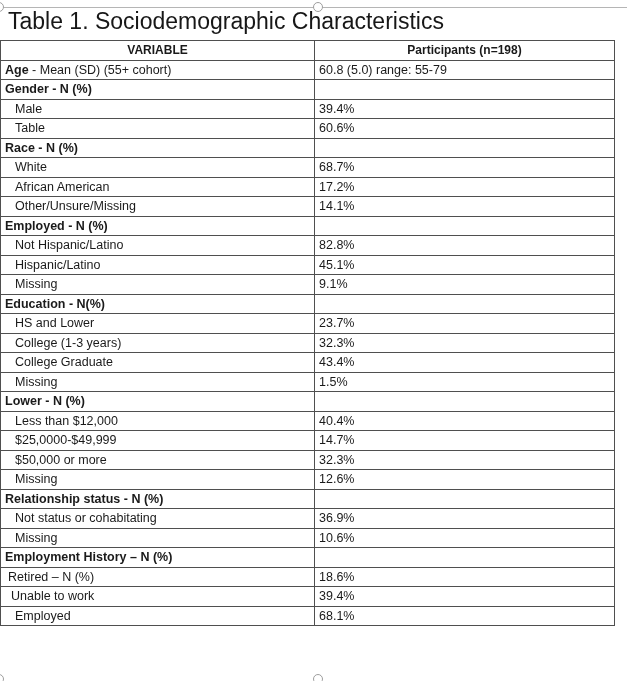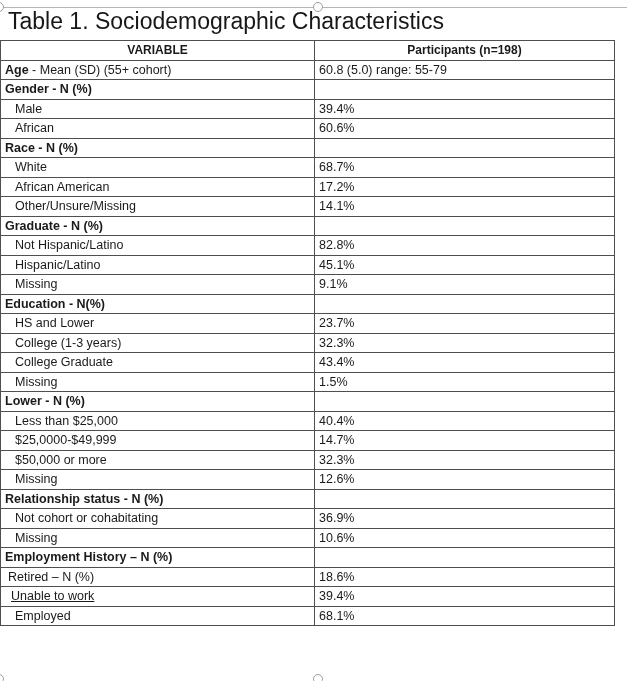--- a/index.html
+++ b/index.html
@@ -60,21 +60,21 @@
   }
   .socio th{
     font-weight:bold;
     text-align:center;
     font-size:12px;
   }
   .socio td.val{text-align:left;}
   .socio td.var b{font-weight:bold;}
   .ind-0{padding-left:4px !important;}
   .ind-1{padding-left:7px !important;}
-  .ind-2{padding-left:10px !important;text-decoration:underline;}
+  .ind-2{padding-left:10px !important;}
   .ind-3{padding-left:14px !important;}
 </style>
 </head>
 <body>
 
 <div class="sel-line top"></div>
 <div class="handle top-left"></div>
 <div class="handle top-center"></div>
 <div class="handle bottom-left"></div>
 <div class="handle bottom-center"></div>
@@ -99,41 +99,41 @@
       </tr>
       <tr>
         <td class="var ind-0"><b>Gender - N (%)</b></td>
         <td class="val"></td>
       </tr>
       <tr>
         <td class="var ind-3"><span>Male</span></td>
         <td class="val">39.4%</td>
       </tr>
       <tr>
-        <td class="var ind-3"><span>African</span></td>
+        <td class="var ind-3"><span>Table</span></td>
         <td class="val">60.6%</td>
       </tr>
       <tr>
         <td class="var ind-0"><b>Race - N (%)</b></td>
         <td class="val"></td>
       </tr>
       <tr>
         <td class="var ind-3"><span>White</span></td>
         <td class="val">68.7%</td>
       </tr>
       <tr>
         <td class="var ind-3"><span>African American</span></td>
         <td class="val">17.2%</td>
       </tr>
       <tr>
         <td class="var ind-3"><span>Other/Unsure/Missing</span></td>
         <td class="val">14.1%</td>
       </tr>
       <tr>
-        <td class="var ind-0"><b>Graduate - N (%)</b></td>
+        <td class="var ind-0"><b>Employed - N (%)</b></td>
         <td class="val"></td>
       </tr>
       <tr>
         <td class="var ind-3"><span>Not Hispanic/Latino</span></td>
         <td class="val">82.8%</td>
       </tr>
       <tr>
         <td class="var ind-3"><span>Hispanic/Latino</span></td>
         <td class="val">45.1%</td>
       </tr>
@@ -159,41 +159,41 @@
       </tr>
       <tr>
         <td class="var ind-3"><span>Missing</span></td>
         <td class="val">1.5%</td>
       </tr>
       <tr>
         <td class="var ind-0"><b>Lower - N (%)</b></td>
         <td class="val"></td>
       </tr>
       <tr>
-        <td class="var ind-3"><span>Less than $25,000</span></td>
+        <td class="var ind-3"><span>Less than $12,000</span></td>
         <td class="val">40.4%</td>
       </tr>
       <tr>
         <td class="var ind-3"><span>$25,0000-$49,999</span></td>
         <td class="val">14.7%</td>
       </tr>
       <tr>
         <td class="var ind-3"><span>$50,000 or more</span></td>
         <td class="val">32.3%</td>
       </tr>
       <tr>
         <td class="var ind-3"><span>Missing</span></td>
         <td class="val">12.6%</td>
       </tr>
       <tr>
         <td class="var ind-0"><b>Relationship status - N (%)</b></td>
         <td class="val"></td>
       </tr>
       <tr>
-        <td class="var ind-3"><span>Not cohort or cohabitating</span></td>
+        <td class="var ind-3"><span>Not status or cohabitating</span></td>
         <td class="val">36.9%</td>
       </tr>
       <tr>
         <td class="var ind-3"><span>Missing</span></td>
         <td class="val">10.6%</td>
       </tr>
       <tr>
         <td class="var ind-0"><b>Employment History – N (%)</b></td>
         <td class="val"></td>
       </tr>

